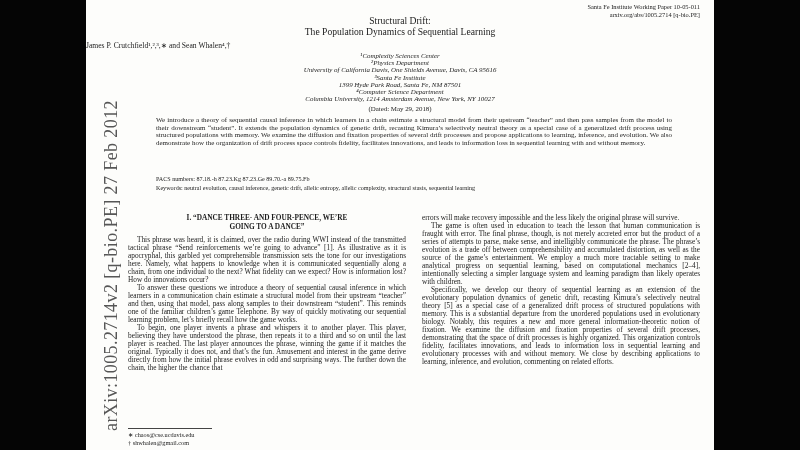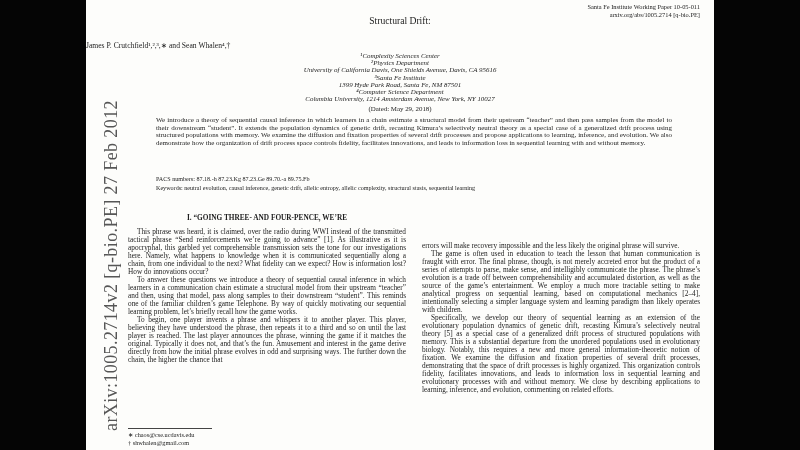--- a/index.html
+++ b/index.html
@@ -49,40 +49,41 @@
     position:absolute; top:176px; left:70px; right:42px;
     font-size:6.1px; line-height:7px; color:#222;
   }
   .meta .kw { margin-top:2px; }
   .columns {
     position:absolute; top:214px; left:42px; right:14px; bottom:0;
     display:flex; gap:16px;
   }
   .col { flex:1; position:relative; text-align:justify; font-size:7.3px; line-height:8px; }
   .col p { text-indent:9px; }
-  .col p.no-indent { text-indent:0;margin-top:28px; }
+  .col p.no-indent { text-indent:0; }
   .sec-heading { text-align:center; font-weight:bold; margin-bottom:5px; line-height:8.6px; }
   .footnotes { position:absolute; bottom:4px; left:0; right:0; font-size:6.3px; line-height:7.4px; text-align:left; }
   .footnote-rule { width:84px; height:1px; background:#444; margin-bottom:2.5px; }
 </style>
 </head>
 <body>
 
 <div class="stage">
   <div class="page">
 
     <div class="arxiv-stamp">arXiv:1005.2714v2  [q-bio.PE]  27 Feb 2012</div>
 
     <div class="hdr">
       <div>Santa Fe Institute Working Paper 10-05-011</div>
       <div>arxiv.org/abs/1005.2714 [q-bio.PE]</div>
     </div>
 
     <div class="titleblock">
       <div>Structural Drift:</div>
+      <div>The Population Dynamics of Sequential Learning</div>
     </div>
 
     <div class="authors">James P. Crutchfield¹,²,³,∗ and Sean Whalen⁴,†</div>
 
     <div class="affils">
       <div>¹Complexity Sciences Center</div>
       <div>²Physics Department</div>
       <div>University of California Davis, One Shields Avenue, Davis, CA 95616</div>
       <div>³Santa Fe Institute</div>
       <div>1399 Hyde Park Road, Santa Fe, NM 87501</div>
@@ -95,21 +96,22 @@
 
     <div class="meta">
       <div>PACS numbers: 87.18.-h  87.23.Kg  87.23.Ge  89.70.-a  89.75.Fb</div>
       <div class="kw">Keywords: neutral evolution, causal inference, genetic drift, allelic entropy, allelic complexity, structural stasis, sequential learning</div>
     </div>
 
     <div class="columns">
 
       <div class="col">
         <div class="sec-heading">
-          <div>I.   “GOING THREE- AND FOUR-PENCE, WE’RE</div>
+          <div>I.   “DANCE THREE- AND FOUR-PENCE, WE’RE</div>
+          <div>GOING TO A DANCE”</div>
         </div>
         <p>This phrase was heard, it is claimed, over the radio during WWI instead of the transmitted tactical phrase “Send reinforcements we’re going to advance” [1]. As illustrative as it is apocryphal, this garbled yet comprehensible transmission sets the tone for our investigations here. Namely, what happens to knowledge when it is communicated sequentially along a chain, from one individual to the next? What fidelity can we expect? How is information lost? How do innovations occur?</p>
         <p>To answer these questions we introduce a theory of sequential causal inference in which learners in a communication chain estimate a structural model from their upstream “teacher” and then, using that model, pass along samples to their downstream “student”. This reminds one of the familiar children’s game Telephone. By way of quickly motivating our sequential learning problem, let’s briefly recall how the game works.</p>
         <p>To begin, one player invents a phrase and whispers it to another player. This player, believing they have understood the phrase, then repeats it to a third and so on until the last player is reached. The last player announces the phrase, winning the game if it matches the original. Typically it does not, and that’s the fun. Amusement and interest in the game derive directly from how the initial phrase evolves in odd and surprising ways. The further down the chain, the higher the chance that</p>
 
         <div class="footnotes">
           <div class="footnote-rule"></div>
           <div>∗ chaos@cse.ucdavis.edu</div>
           <div>† shwhalen@gmail.com</div>
         </div>

